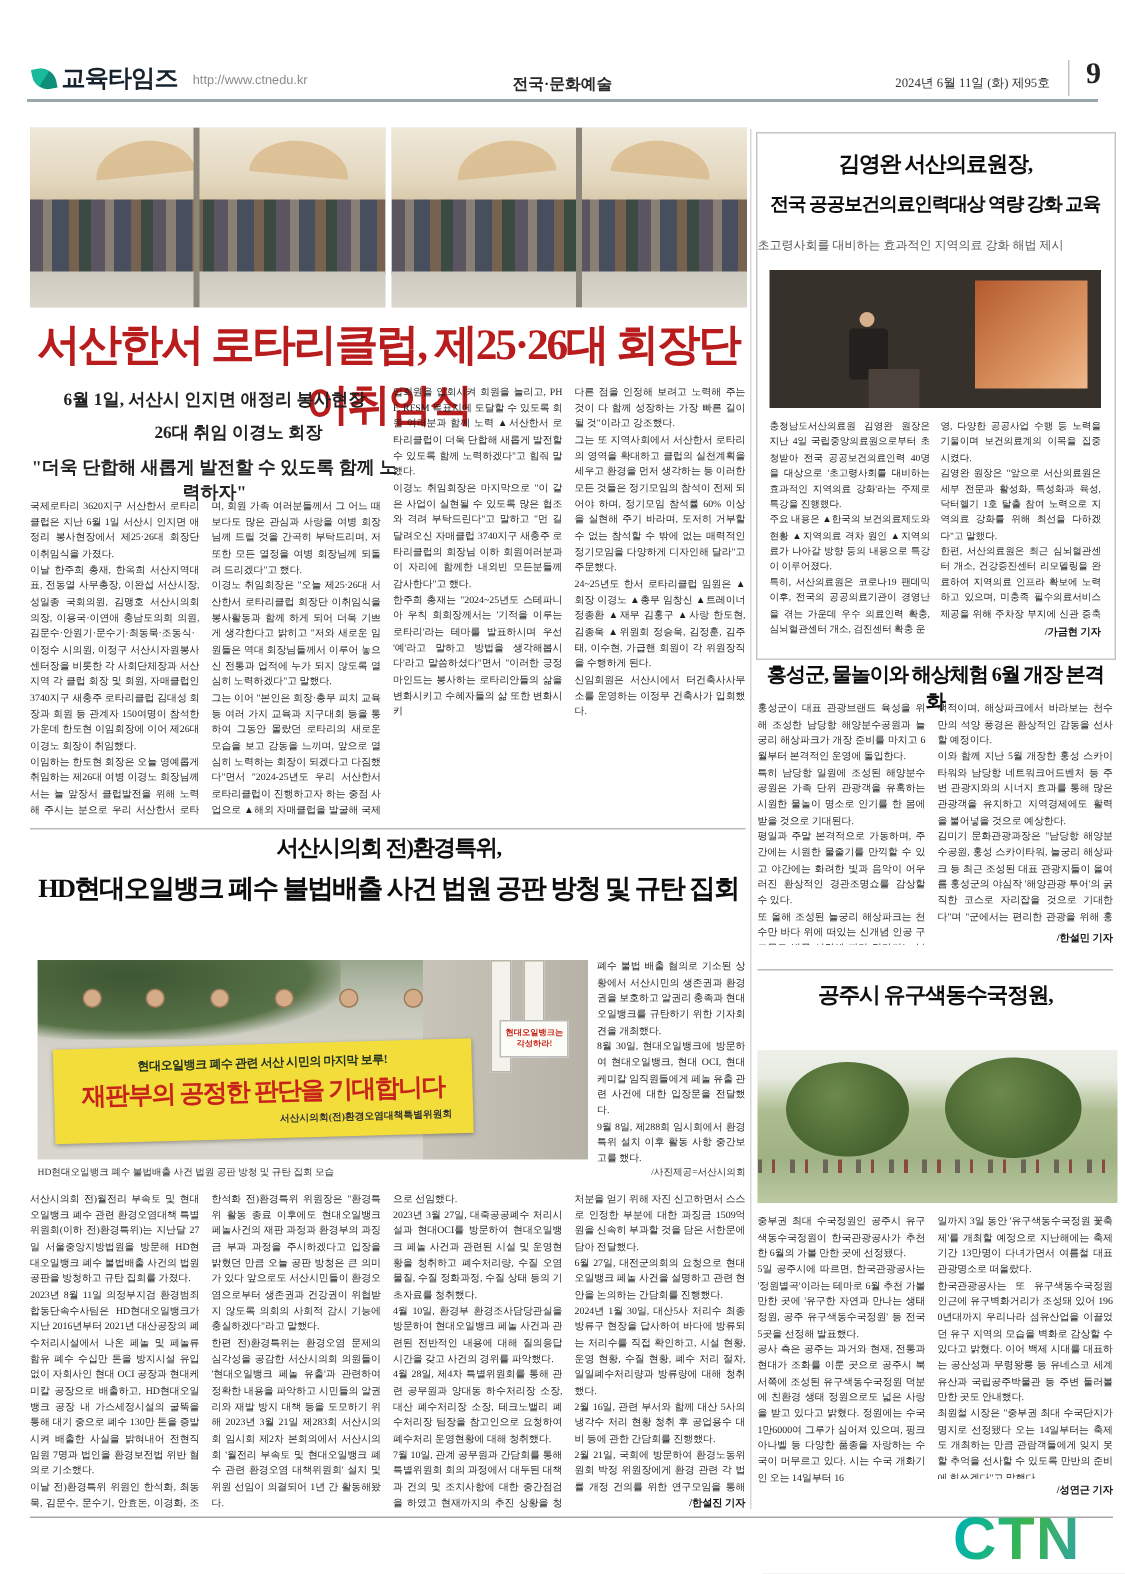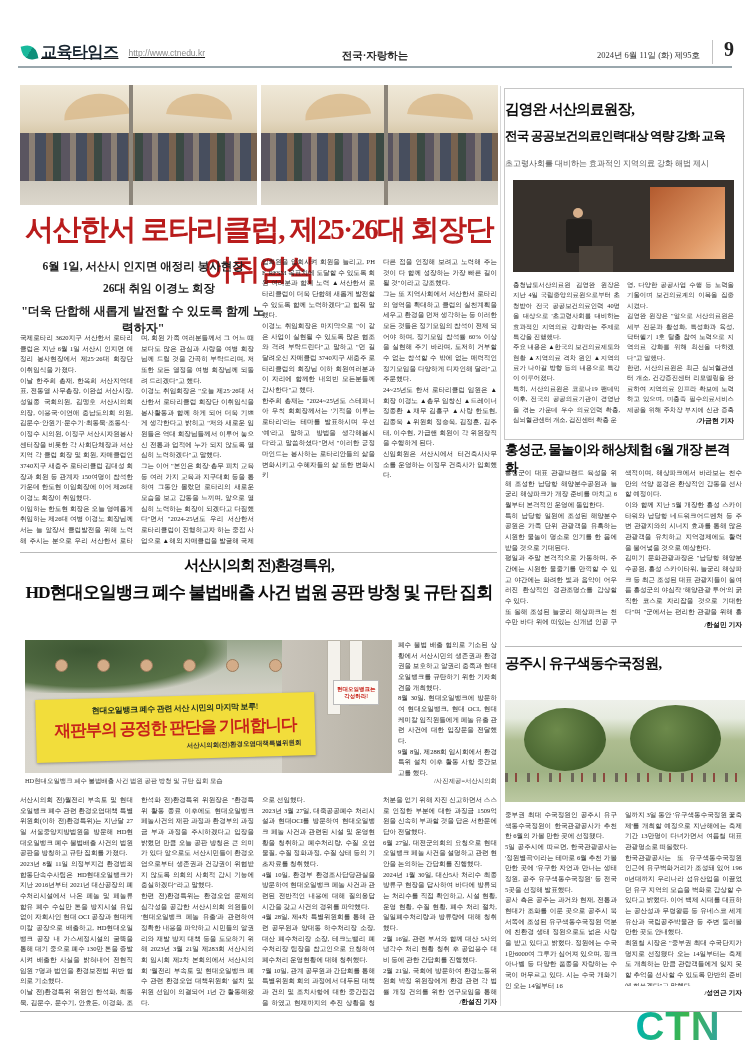--- a/index.html
+++ b/index.html
@@ -1,21 +1,21 @@
 <!DOCTYPE html>
 <html><head>
 <meta charset="utf-8">
 <style>
   html,body{margin:0;padding:0;background:#e9e9e9;}
   #page{position:relative;width:750px;height:1049px;background:#ffffff;overflow:hidden;
         font-family:"Liberation Serif",serif;color:#1c1c1c;}
   .abs{position:absolute;}
   
   #hdr-rule{left:18px;top:66px;width:714px;height:2px;background:#9aa7ad;}
-  #brand{left:22px;top:42px;display:flex;align-items:center;gap:4px;text-decoration:underline;}
+  #brand{left:22px;top:42px;display:flex;align-items:center;gap:4px;}
   .leaf{width:15px;height:15px;border-radius:0 70% 0 70%;
         background:linear-gradient(135deg,#19b99c 50%,#0e8f7a 50%);transform:rotate(-12deg);}
   #brand-name{font-family:"Liberation Sans",sans-serif;font-weight:900;font-size:16px;color:#16232e;letter-spacing:-0.5px;}
   #brand-url{font-family:"Liberation Sans",sans-serif;font-size:8.5px;color:#8a8a8a;margin-left:6px;text-align:right;}
   #hdr-section{left:300px;top:49px;width:150px;text-align:center;font-size:10.5px;color:#2a2a2a;font-weight:700;}
   #hdr-date{left:520px;top:50px;width:180px;text-align:right;font-size:8.5px;color:#333;}
   #hdr-vline{left:712px;top:40px;width:1px;height:24px;background:#c3c3c3;}
   #hdr-page{left:716px;top:38px;width:26px;text-align:center;font-size:20px;font-weight:700;color:#222;}
   
   .photo{overflow:hidden;background:#ddd;}
@@ -63,41 +63,41 @@
   
   .main-hl{left:20px;top:210px;width:478px;text-align:center;font-size:29px;font-weight:900;
            letter-spacing:-1.5px;color:#b91c1c;}
   .subhead{width:250px;text-align:center;color:#222;}
   .coltext{font-size:6.6px;line-height:1.62;text-align:justify;word-break:break-all;
            white-space:pre-line;color:#222;overflow:hidden;}
   .byline{font-size:6.8px;font-weight:700;text-align:right;color:#111;}
   .rule{background:#b9b9b9;}
   .cap{font-size:6.4px;color:#333;}
   .mid-hl{width:478px;text-align:center;font-weight:900;color:#0d0d0d;letter-spacing:-1px;}
-  .side-hl{width:237px;text-align:left;font-weight:900;color:#0d0d0d;letter-spacing:-0.8px;}
+  .side-hl{width:237px;text-align:center;font-weight:900;color:#0d0d0d;letter-spacing:-0.8px;}
   .side-sub{width:237px;font-size:8px;color:#555;}
   #box1{left:504px;top:88px;width:238px;height:350px;border:1px solid #c6c6c6;}
   #vdiv{left:500px;top:86px;width:1px;height:920px;background:#d8d8d8;}
   
   #ctn{left:612px;top:1006px;width:132px;text-align:center;
        font-family:"Liberation Sans",sans-serif;font-weight:900;font-size:40px;letter-spacing:1px;
        background:linear-gradient(100deg,#00b3ae 20%,#3cb44b 55%,#2e9dc9 95%);
        -webkit-background-clip:text;background-clip:text;color:transparent;line-height:1;}
 </style>
 </head>
 <body>
 
 <div id="page">
 
   <div class="abs" id="brand">
     <span class="leaf"></span>
     <span id="brand-name">교육타임즈</span>
     <span id="brand-url">http://www.ctnedu.kr</span>
   </div>
-  <div class="abs" id="hdr-section">전국·자랑하는</div>
+  <div class="abs" id="hdr-section">전국·문화예술</div>
   <div class="abs" id="hdr-date">2024년 6월 11일 (화) 제95호</div>
   <div class="abs" id="hdr-vline"></div>
   <div class="abs" id="hdr-page">9</div>
   <div class="abs" id="hdr-rule"></div>
 
   <div class="abs photo" style="left:20px;top:85px;width:237px;height:120px;">
     <div class="canopy"></div>
     <div class="crowd"></div>
     <div class="ground"></div>
     <div class="pole" style="left:46%;"></div>

